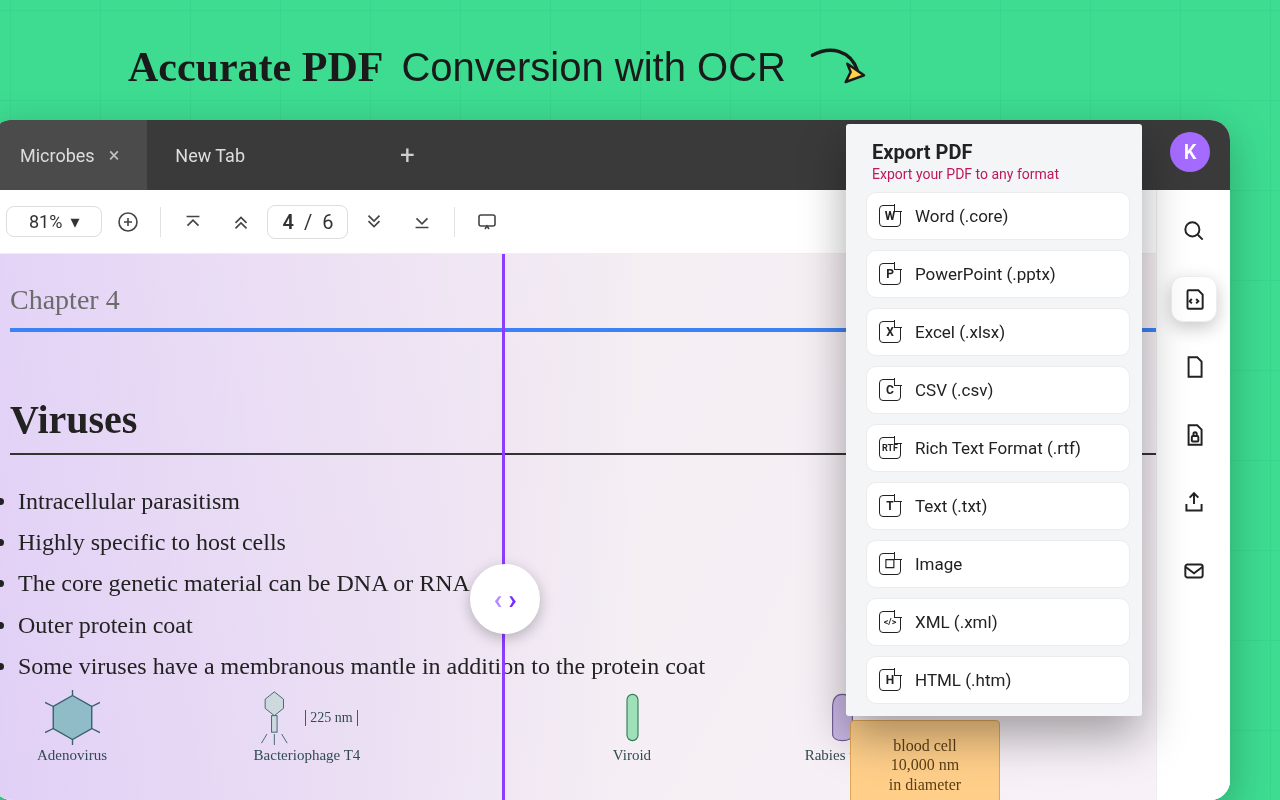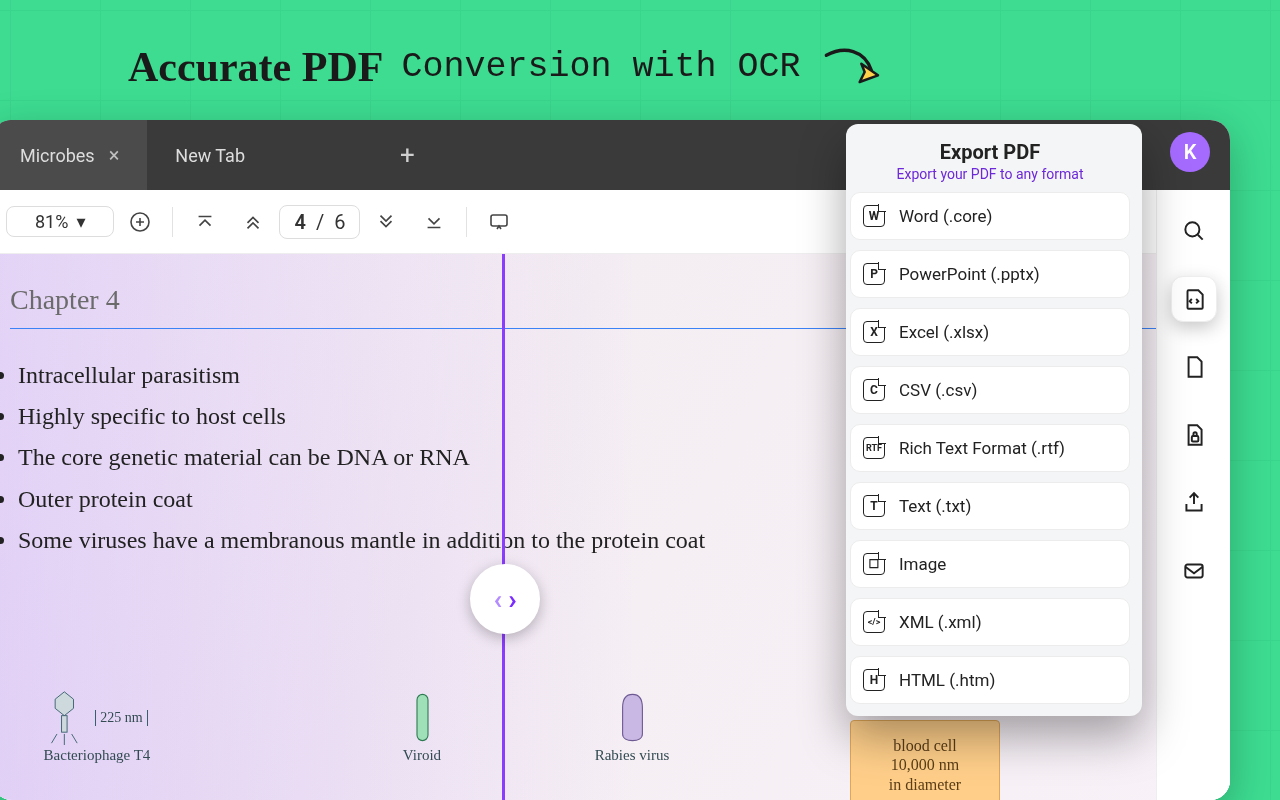--- a/index.html
+++ b/index.html
@@ -25,21 +25,21 @@
   
   .headline {
     position: absolute;
     top: 42px; left: 100px;
     display: flex; align-items: center; gap: 18px;
     font-size: 42px;
     color: #1a1a1a;
     margin-left: 28px;
   }
   .headline .serif { font-family: Georgia, 'Times New Roman', serif; font-weight: 600; }
-  .headline .script { font-family: Liberation Mono, monospace; font-weight: 400; font-size: 35px;}
+  .headline .script { font-family: Liberation Sans, sans-serif; font-weight: 400; font-size: 40px;}
   .arrow-icon { width: 70px; height: 50px; }
 
   
   .app {
     position: absolute;
     left: -8px; top: 120px;
     width: 1238px; height: 680px;
     background: #fff;
     border-radius: 20px;
     box-shadow: 0 12px 40px rgba(0,0,0,.25);
@@ -69,21 +69,21 @@
     background: #fff;
     border-bottom: 1px solid #eee;
     display: flex; align-items: center;
     gap: 4px;
     padding: 0 14px;
     color:#333;
   }
   .zoom-box {
     display:flex; align-items:center;
     border:1px solid #ddd; border-radius:8px;
-    padding:4px 28px; gap:8px;
+    padding:4px 22px; gap:8px;
     font-size:18px;
   }
   .tbtn {
     width: 44px; height:44px;
     display:flex; align-items:center; justify-content:center;
     border-radius:8px;
     cursor:pointer;
     color:#444;
   }
   .sep { width:1px; height:30px; background:#e2e2e2; margin:0 6px;}
@@ -132,21 +132,21 @@
   .compare-handle .r{ color:#7a2bff;}
   .doc-content{
     position:absolute; top:0; left:0; right:0;
     padding: 24px 18px 0 18px;
     color:#222;
   }
   .chapter{
     font-family: Georgia, serif;
     font-size:28px; color:#6b6b6b;
     padding:6px 0 12px 0;
-    border-bottom:1px solid #3b82f6;
+    border-bottom:4px solid #3b82f6;
     width:97%;
   }
   .h-viruses{
     font-family: Georgia, serif;
     font-weight:700; font-size:40px;
     margin-top:64px;
     padding-bottom:10px;
     border-bottom:2px solid #333;
     width:97%;
   }
@@ -196,32 +196,31 @@
     border:1px solid #eee;
   }
   .rail-btn svg{ width:26px; height:26px; stroke:#222; fill:none; stroke-width:1.8;}
 
   
   .export-panel{
     position:absolute;
     right:88px; top:4px;
     width:296px;
     background:#f4f5f6;
-    border-radius:12px;
+    border-radius:3px;
     box-shadow:0 20px 46px rgba(0,0,0,.35);
-    padding:14px 12px 12px 4px;
+    padding:14px 12px 12px 20px;
     z-index:30;
-    text-align:center;
   }
   .export-panel h3{
     font-size:20px; font-weight:700; color:#222;
     padding:2px 6px 2px 6px;
   }
   .export-panel .sub{
-    font-size:14px; color:#6d28d9;
+    font-size:14px; color:#be185d;
     padding:0 6px 10px 6px;
   }
   .fmt-list{ display:flex; flex-direction:column; gap:10px;}
   .fmt{
     background:#fff; border:1px solid #ececec; border-radius:10px;
     padding:12px 12px;
     display:flex; align-items:center; gap:14px;
     font-size:17px; color:#222; cursor:pointer;
   }
   .fmt .ficon{
@@ -308,36 +307,51 @@
           <rect x="4" y="5" width="16" height="11" rx="2" fill="none" stroke="#444" stroke-width="1.6"></rect>
           <path d="M10 19l2-3 2 3" fill="none" stroke="#444" stroke-width="1.6"></path>
         </svg>
     </div>
   </div>
 
   <div class="doc">
     <div class="paper left-tint"></div>
     <div class="doc-content">
       <div class="chapter">Chapter 4</div>
+      <div class="h-viruses">Viruses</div>
       <ul class="bullets">
         <li>Intracellular parasitism</li>
         <li>Highly specific to host cells</li>
         <li>The core genetic material can be DNA or RNA</li>
         <li>Outer protein coat</li>
         <li>Some viruses have a membranous mantle in addition to the protein coat</li>
       </ul>
     </div>
 
     <div class="divider-line"></div>
     <div class="compare-handle">
       <span class="chev l">‹</span>
       <span class="chev r">›</span>
     </div>
 
     <div class="microbes-row">
+      <div class="microbe">
+        <svg viewBox="0 0 40 40">
+            <polygon points="20,4 34,12 34,28 20,36 6,28 6,12" fill="#8fbcc7" stroke="#38606c"></polygon>
+            <g stroke="#38606c">
+              <line x1="20" y1="4" x2="20" y2="-2"></line>
+              <line x1="34" y1="12" x2="40" y2="9"></line>
+              <line x1="34" y1="28" x2="40" y2="31"></line>
+              <line x1="20" y1="36" x2="20" y2="42"></line>
+              <line x1="6" y1="28" x2="0" y2="31"></line>
+              <line x1="6" y1="12" x2="0" y2="9"></line>
+            </g>
+          </svg>
+        <span>Adenovirus</span>
+      </div>
       <div class="microbe" style="width:170px">
         <div style="display:flex;align-items:center;gap:12px">
           <svg viewBox="0 0 40 60">
               <polygon points="20,2 30,10 30,20 20,28 10,20 10,10" fill="#cdd9dd" stroke="#38606c"></polygon>
               <rect x="17" y="28" width="6" height="18" fill="#cdd9dd" stroke="#38606c"></rect>
               <path d="M12 48l-6 10M20 48v12M28 48l6 10" stroke="#38606c" fill="none"></path>
             </svg>
           <span style="font-size:14px;border-left:1px solid #38606c;border-right:1px solid #38606c;padding:0 4px">225 nm</span>
         </div>
         <span>Bacteriophage T4</span>

